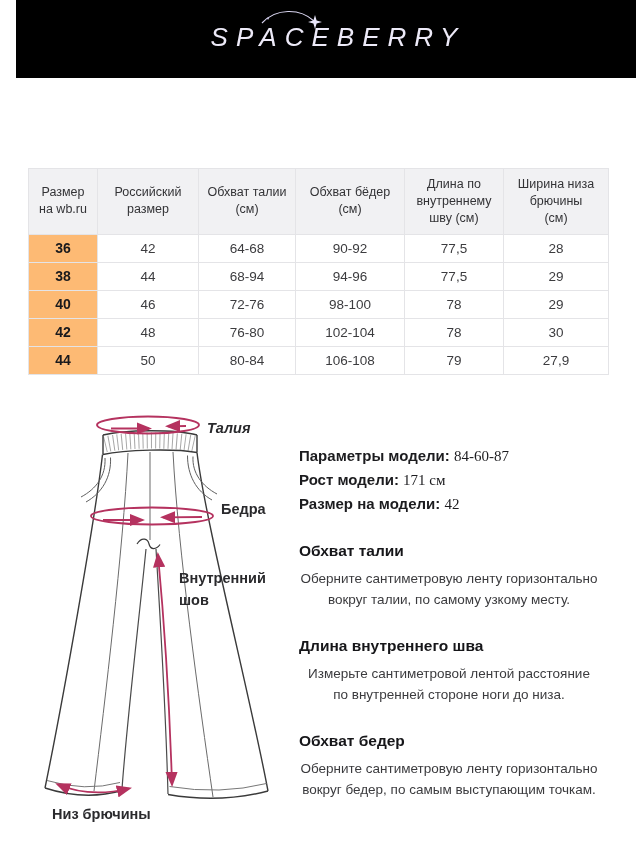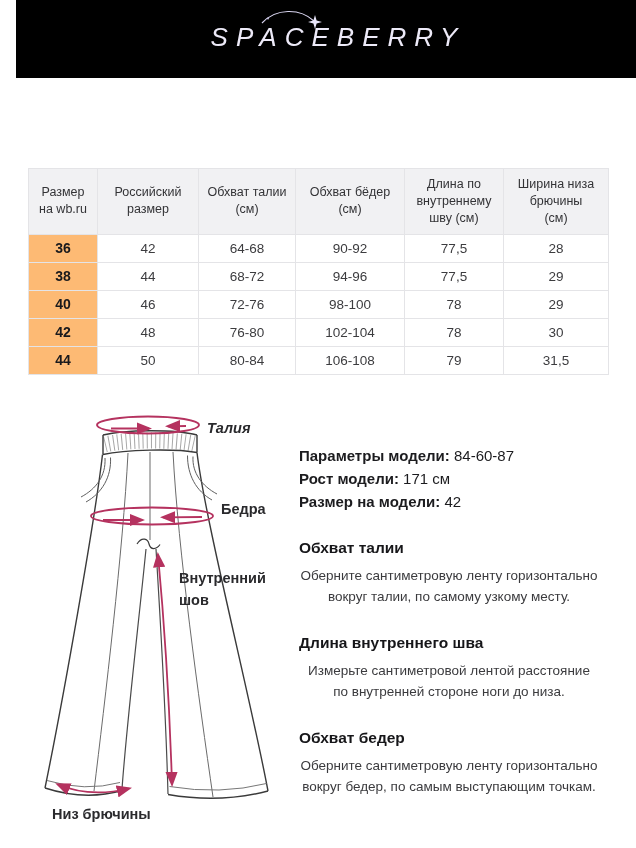--- a/index.html
+++ b/index.html
@@ -101,21 +101,21 @@
     left: 299px; top: 444px;
     width: 318px;
   }
   .model-info p {
     font-size: 15px;
     line-height: 23px;
     color: #1c1c1f;
     margin: 0;
   }
   .model-info .mi-label { font-weight: 700; margin-top: 41px; }
-  .model-info .mi-value { font-weight: 400; }
+  .model-info .mi-value { font-weight: 400; font-family: Liberation Serif, serif; }
   .measure-guide { margin-top: 13px; }
   .guide-section h3 {
     font-size: 15.5px;
     font-weight: 700;
     color: #161619;
     margin: 26px 0 9px 0;
   }
   .guide-section p {
     font-size: 13.5px;
     line-height: 1.55;
@@ -163,21 +163,21 @@
           <td class="col-first">36</td>
           <td>42</td>
           <td>64-68</td>
           <td>90-92</td>
           <td>77,5</td>
           <td>28</td>
         </tr>
         <tr>
           <td class="col-first">38</td>
           <td>44</td>
-          <td>68-72</td>
+          <td>68-94</td>
           <td>94-96</td>
           <td>77,5</td>
           <td>29</td>
         </tr>
         <tr>
           <td class="col-first">40</td>
           <td>46</td>
           <td>72-76</td>
           <td>98-100</td>
           <td>78</td>
@@ -190,21 +190,21 @@
           <td>102-104</td>
           <td>78</td>
           <td>30</td>
         </tr>
         <tr>
           <td class="col-first">44</td>
           <td>50</td>
           <td>80-84</td>
           <td>106-108</td>
           <td>79</td>
-          <td>31,5</td>
+          <td>27,9</td>
         </tr>
       </tbody>
     </table>
   </div>
 
   <div class="diagram">
     <svg width="260" height="430" viewBox="0 0 260 430">
       <defs>
         <marker id="mag-arrow" viewBox="0 0 10 8" markerWidth="8.5" markerHeight="7" refX="8" refY="4" orient="auto-start-reverse">
           <path d="M0,0 L10,4 L0,8 Z" fill="#b5325f"></path>

